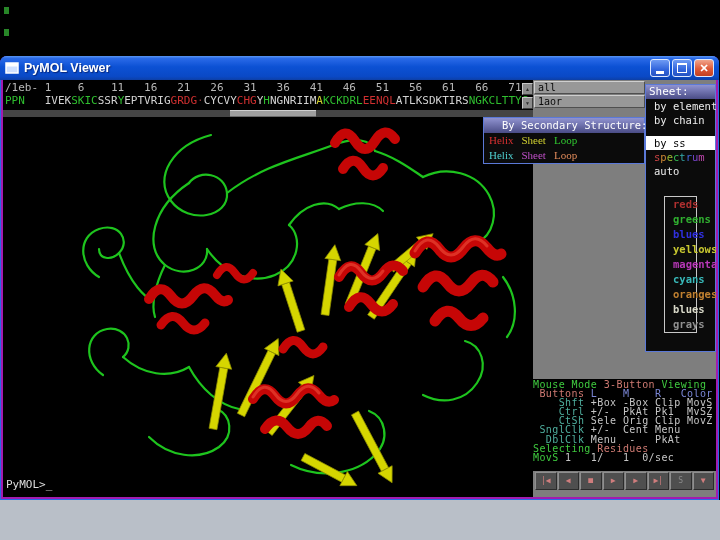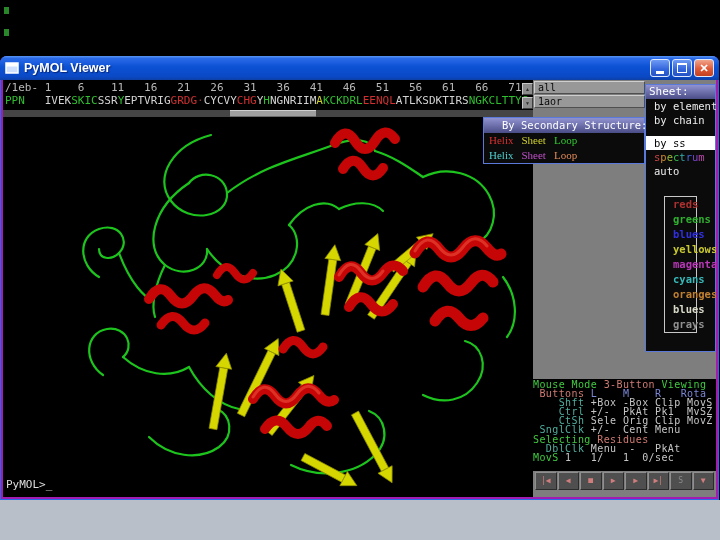--- a/index.html
+++ b/index.html
@@ -209,27 +209,27 @@
       </svg>
       <div class="prompt">PyMOL&gt;_</div>
     </div>
 
     <div class="right-panel">
       <button class="obj-btn">all</button>
       <button class="obj-btn">1aor</button>
 
       <div class="mouse-panel">
         <div class="mp-line"><span class="mp-g">Mouse Mode </span><span class="mp-s">3-Button </span><span class="mp-g">Viewing</span></div>
-        <div class="mp-line"><span class="mp-s"> Buttons </span><span class="mp-b">L    M    R   Rota</span></div>
+        <div class="mp-line"><span class="mp-s"> Buttons </span><span class="mp-b">L    M    R   Color</span></div>
         <div class="mp-line"><span class="mp-t">    Shft </span><span class="mp-v">+Box -Box Clip MovS</span></div>
         <div class="mp-line"><span class="mp-t">    Ctrl </span><span class="mp-v">+/-  PkAt Pk1  MvSZ</span></div>
         <div class="mp-line"><span class="mp-t">    CtSh </span><span class="mp-v">Sele Orig Clip MovZ</span></div>
         <div class="mp-line"><span class="mp-t"> SnglClk </span><span class="mp-v">+/-  Cent Menu</span></div>
+        <div class="mp-line"><span class="mp-t">  DblClk </span><span class="mp-v">Menu  -   PkAt</span></div>
         <div class="mp-line"><span class="mp-g">Selecting </span><span class="mp-s">Residues</span></div>
-        <div class="mp-line"><span class="mp-t">  DblClk </span><span class="mp-v">Menu  -   PkAt</span></div>
         <div class="mp-line"><span class="mp-g">MovS </span><span class="mp-v">1   1/   1  0/sec</span></div>
       </div>
 
       <div class="playback">
         <button class="pb-btn">|◀</button>
         <button class="pb-btn">◀</button>
         <button class="pb-btn">■</button>
         <button class="pb-btn">▶</button>
         <button class="pb-btn">▶</button>
         <button class="pb-btn">▶|</button>

